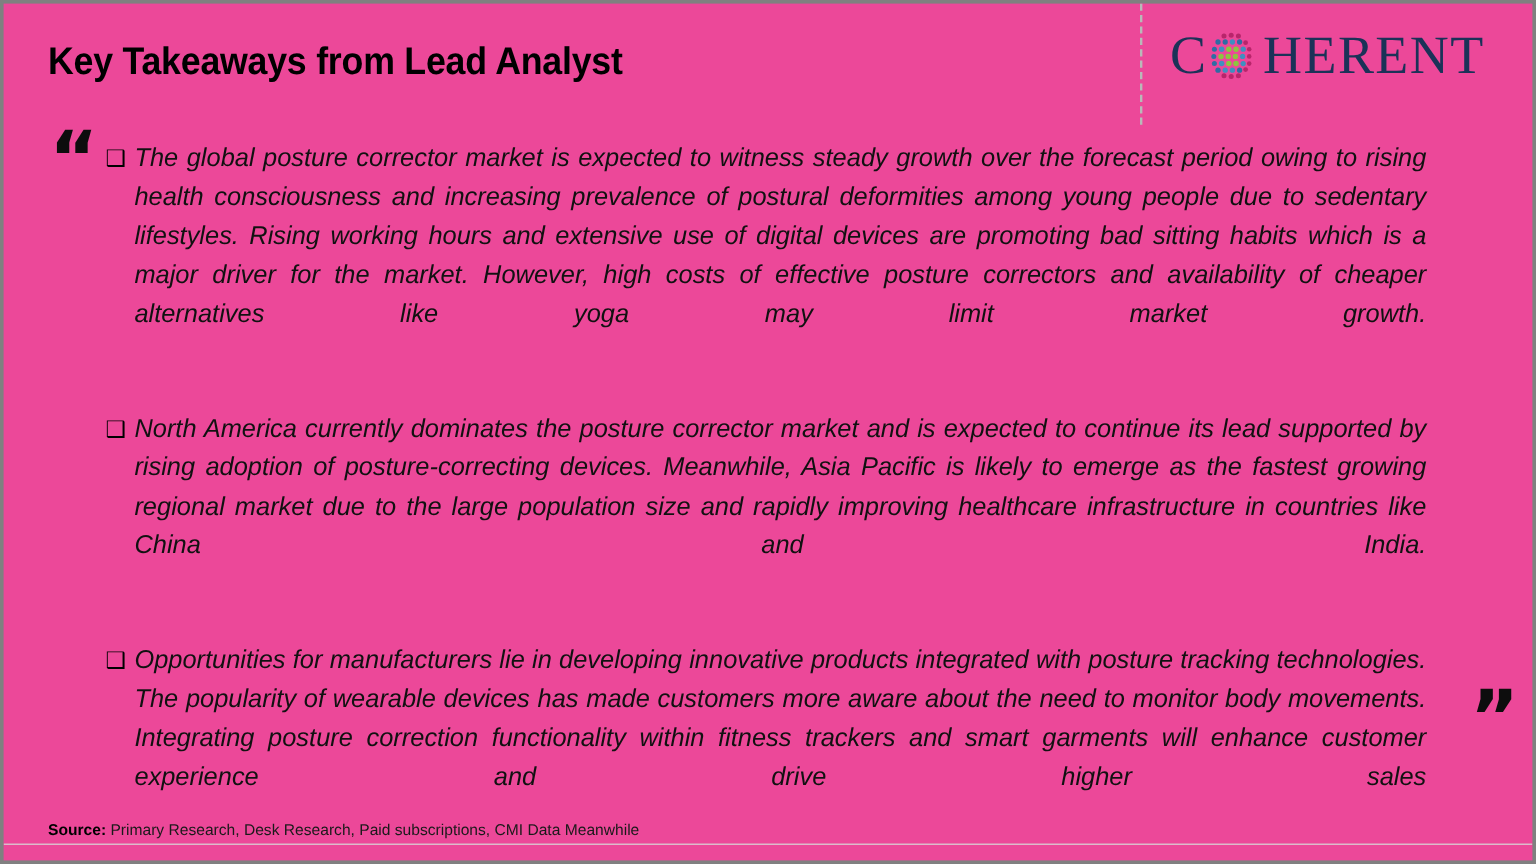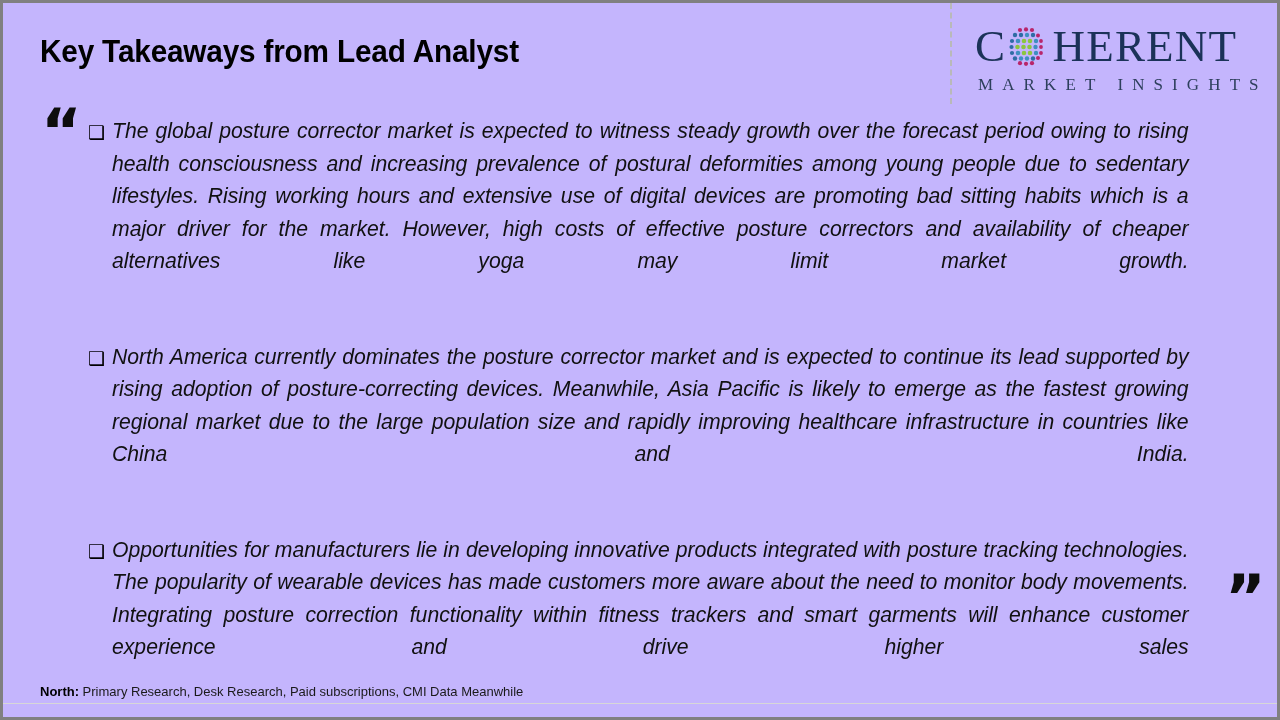--- a/index.html
+++ b/index.html
@@ -11,21 +11,21 @@
   body {
     font-family: "Liberation Sans", sans-serif;
     -webkit-font-smoothing: antialiased;
   }
 
   .slide {
     position: relative;
     width: 1280px;
     height: 720px;
     box-sizing: border-box;
-    background: #c4b5fd;
+    background: #ec4899;
     border: 3px solid #808080;
     overflow: hidden;
   }
 
   
   .header {
     position: absolute;
     left: 0;
     top: 0;
     width: 100%;
@@ -268,21 +268,20 @@
               <circle cx="30" cy="32" r="2.0" fill="#b8256b"></circle>
 
               <circle cx="12" cy="37.2" r="2.1" fill="#b8256b"></circle>
               <circle cx="18" cy="37.8" r="2.1" fill="#b8256b"></circle>
               <circle cx="24" cy="37.2" r="2.1" fill="#b8256b"></circle>
             </g>
           </svg>
         </span>
         <span class="logo-herent">HERENT</span>
       </div>
-      <div class="logo-sub">MARKET INSIGHTS</div>
     </div>
   </div>
 
   <div class="body-area">
 
     <div class="quote-open">“</div>
 
     <div class="takeaways">
 
       <div class="takeaway justify-last">
@@ -301,17 +300,17 @@
       </div>
 
     </div>
 
     <div class="quote-close">”</div>
   </div>
 
   <div class="footer">
     <div class="footer-rule"></div>
     <div class="source">
-      <span class="source-label">North:</span><span> Primary Research, Desk Research, Paid subscriptions, CMI Data Meanwhile</span>
+      <span class="source-label">Source:</span><span> Primary Research, Desk Research, Paid subscriptions, CMI Data Meanwhile</span>
     </div>
   </div>
 
 </div>
 
 </body></html>

